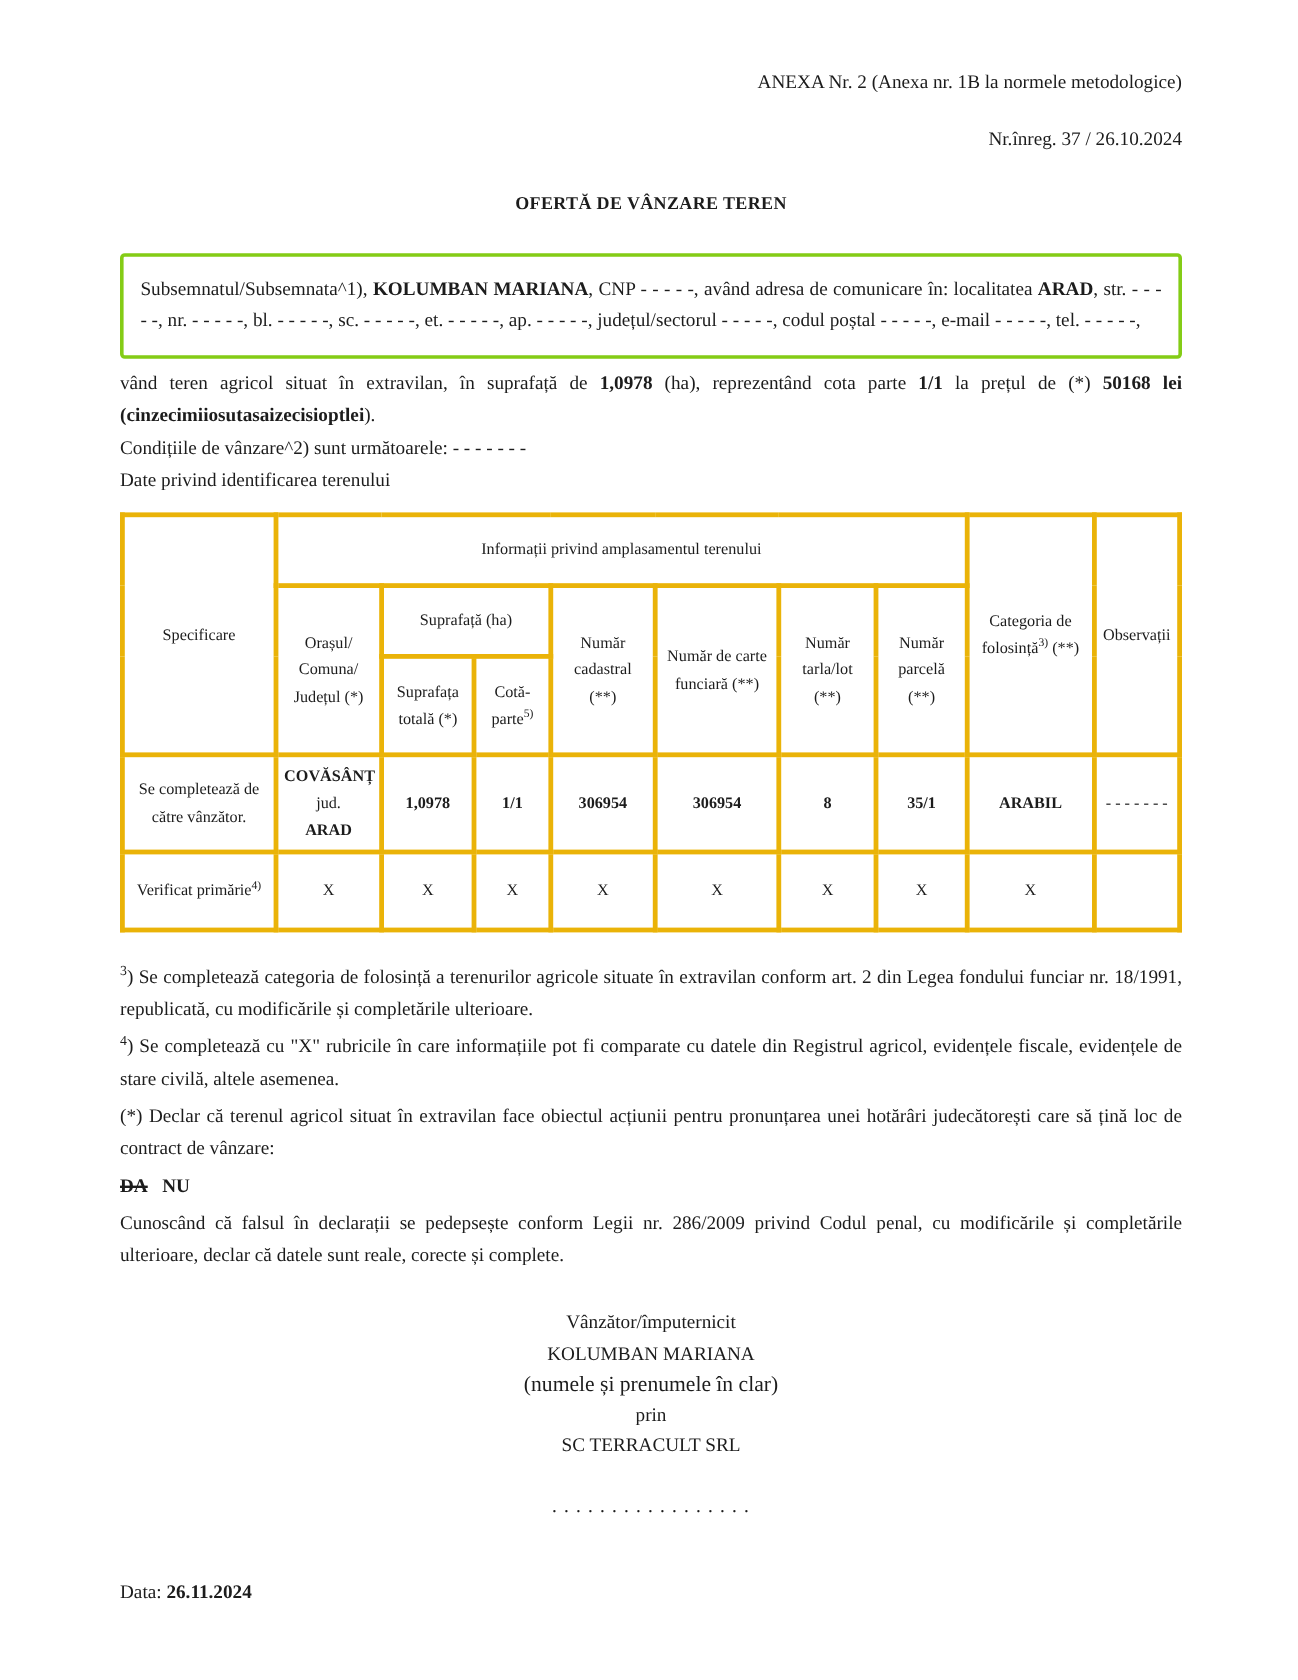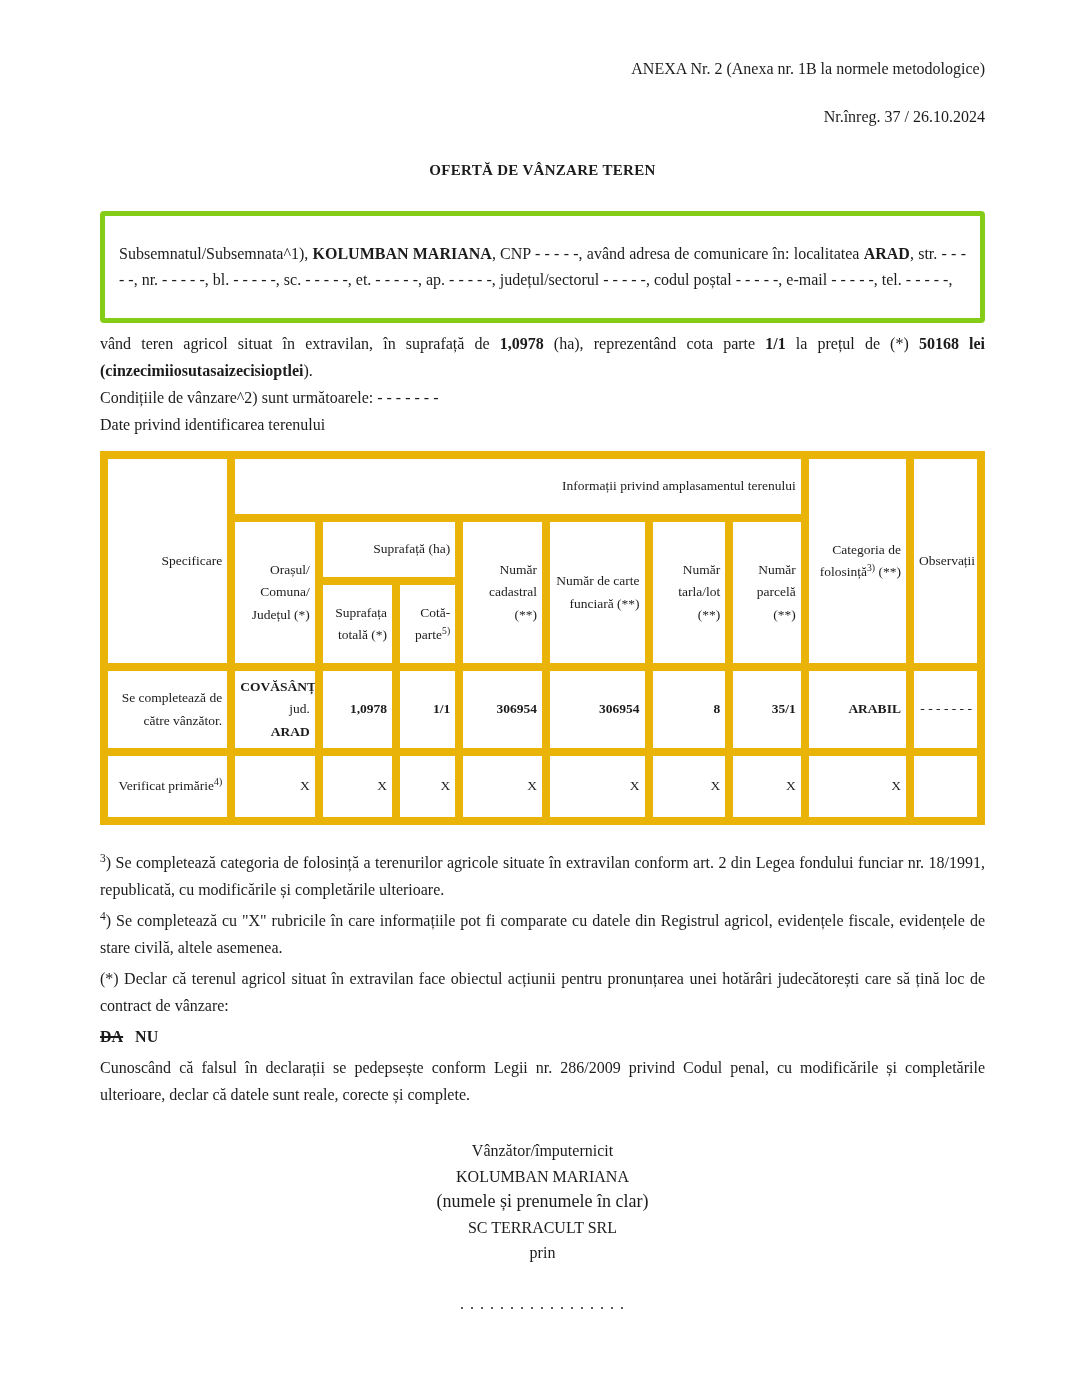--- a/index.html
+++ b/index.html
@@ -19,41 +19,41 @@
   .reg-line { margin-top: 21px; }
   .doc-title {
     margin: 27px 0 0 0;
     text-align: center;
     font-size: 15px;
     font-weight: bold;
     letter-spacing: 0.3px;
   }
   .intro-box {
     margin-top: 27px;
-    border: 5px solid #84cc16;
+    border: 3px solid #84cc16;
     border-radius: 4px;
-    padding: 25px 14px;
+    padding: 15px 14px;
     text-align: justify;
     line-height: 26px;
   }
   p { margin: 0; }
   .body-p { text-align: justify; }
   .sale-p { margin-top: 7px; }
   .plain-line { text-align: left; }
   b, .b { font-weight: bold; }
 
   table.land-table {
     margin-top: 13px;
     border-collapse: collapse;
     width: 885px;
     table-layout: fixed;
   }
   table.land-table td {
-    border: 8px solid #eab308;
-    text-align: right;
+    border: 4px solid #eab308;
+    text-align: center;
     vertical-align: middle;
     padding: 3px 5px;
     font-size: 13.5px;
     line-height: 1.65;
     overflow: hidden;
   }
   td.h-info { height: 49px; }
   td.h-supraf { height: 49px; }
   tr.r-sub td { height: 72px; }
   tr.r-data td { height: 71px; }
@@ -172,19 +172,20 @@
     <p class="fnote"><sup>4</sup><span>) Se completează cu "X" rubricile în care informațiile pot fi comparate cu datele din Registrul agricol, evidențele fiscale, evidențele de stare civilă, altele asemenea.</span></p>
     <p class="fnote">(*) Declar că terenul agricol situat în extravilan face obiectul acțiunii pentru pronunțarea unei hotărâri judecătorești care să țină loc de contract de vânzare:</p>
     <p class="danu-line"><span class="da-strike">DA</span> <span class="nu-label">NU</span></p>
     <p class="fnote">Cunoscând că falsul în declarații se pedepsește conform Legii nr. 286/2009 privind Codul penal, cu modificările și completările ulterioare, declar că datele sunt reale, corecte și complete.</p>
   </div>
 
   <div class="signature">
     <div>Vânzător/împuternicit</div>
     <div>KOLUMBAN MARIANA</div>
     <div class="sig-note">(numele și prenumele în clar)</div>
+    <div>prin</div>
     <div>SC TERRACULT SRL</div>
-    <div>prin</div>
     <div class="sig-dots">. . . . . . . . . . . . . . . . .</div>
   </div>
 
+  <p class="footer-date"><span>Data: </span><b>26.11.2024</b></p>
 
 </div>
 
 </body></html>

